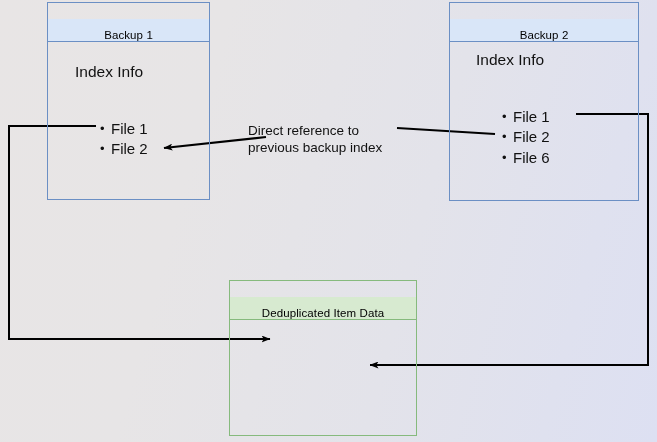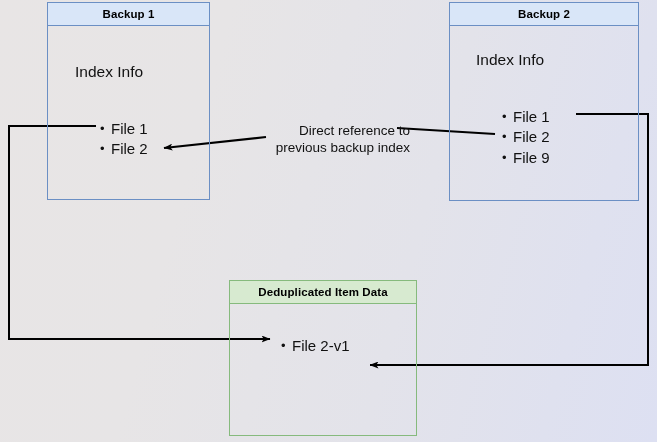--- a/index.html
+++ b/index.html
@@ -34,27 +34,27 @@
   .box-blue {
     border: 1.6px solid #6b8fc4;
   }
   .box-green {
     border: 1.6px solid #86ba7d;
     padding-left: 16px;
   }
   .box-header {
     position: absolute;
     left: 0;
-    top: 0;
+    top: 16px;
     right: 0;
     box-sizing: border-box;
     display: flex;
-    align-items: center;
+    align-items: flex-end;
     justify-content: center;
-    font-weight: bold;
+    font-weight: normal;
     font-size: 11.5px;
     color: #000;
     letter-spacing: 0.1px;
   }
   .header-blue {
     background: #d9e6f8;
     border-bottom: 1.6px solid #6b8fc4;
     height: 23px;
   }
   .header-green {
@@ -86,21 +86,21 @@
     content: "\2022";
     position: absolute;
     left: 0;
     top: 0;
     font-size: 13px;
     line-height: 20.4px;
     color: #111;
   }
   .annotation {
     position: absolute;
-    text-align: right;
+    text-align: left;
     font-size: 13.5px;
     line-height: 17px;
     color: #111;
     white-space: pre-line;
   }
 </style>
 </head>
 <body>
 
 <div id="canvas">
@@ -133,29 +133,28 @@
   </div>
 
   <div class="box box-blue" style="left:449px; top:2px; width:190px; height:199px;">
     <div class="box-header header-blue">
       <span>Backup 2</span>
     </div>
     <div class="index-label" style="left:26px; top:48px;">Index Info</div>
     <ul class="file-list" style="left:52px; top:104px;">
       <li>File 1</li>
       <li>File 2</li>
-      <li>File 9</li>
+      <li>File 6</li>
     </ul>
   </div>
 
   <div class="box box-green" style="left:229px; top:280px; width:188px; height:156px;">
     <div class="box-header header-green">
       <span>Deduplicated Item Data</span>
     </div>
     <ul class="file-list" style="left:51px; top:55px;">
-      <li>File 2-v1</li>
     </ul>
   </div>
 
   <div class="annotation" style="left:248px; top:122px; width:162px;">Direct reference to
 previous backup index</div>
 
 </div>
 
 </body></html>

